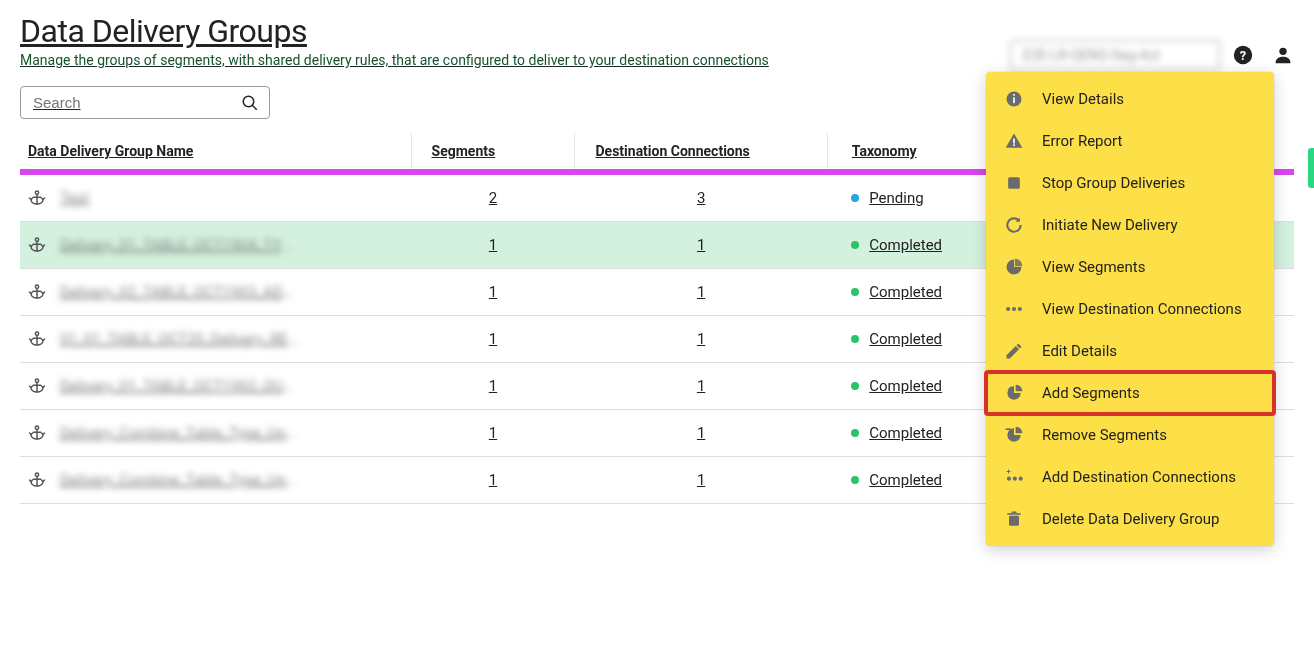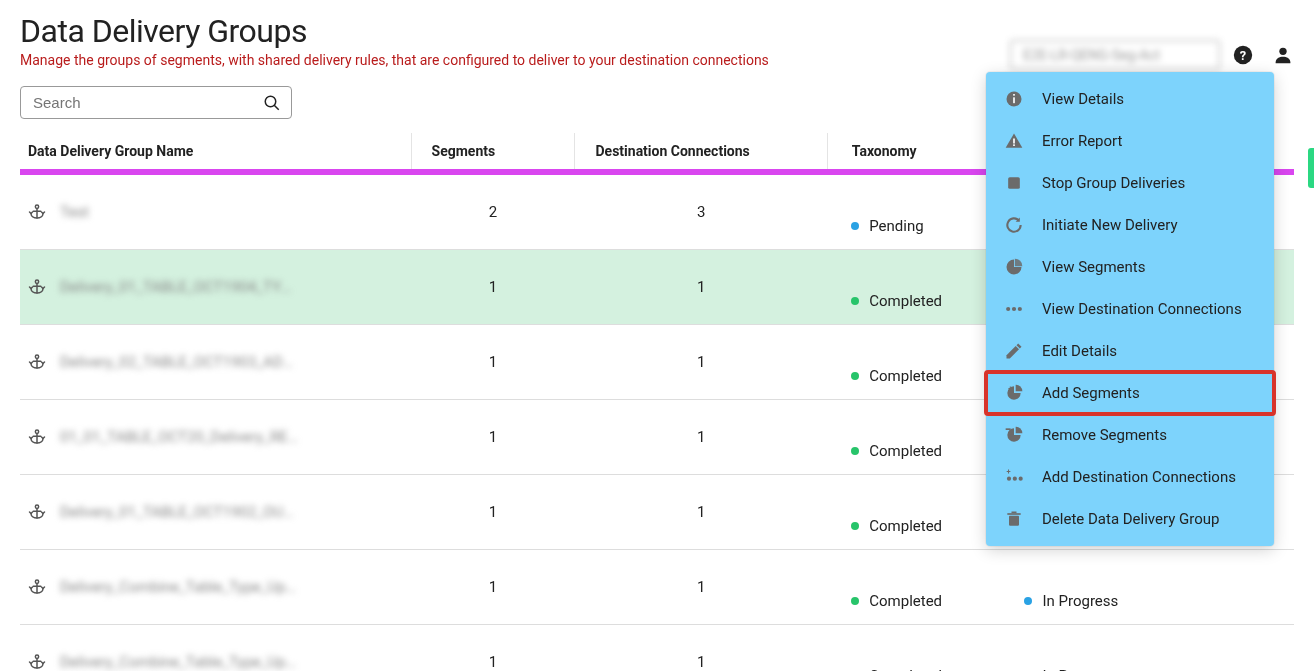--- a/index.html
+++ b/index.html
@@ -3,41 +3,41 @@
 <meta charset="utf-8">
 <style>
   * { box-sizing: border-box; }
   html, body {
     margin: 0;
     padding: 0;
     font-family: -apple-system, BlinkMacSystemFont, "Segoe UI", Roboto, Helvetica, Arial, sans-serif;
     color: #222;
     background:#fff;
   }
-  .page { width:1314px; height:671px; position:relative; overflow:hidden; }
+  .page { width:1314px; height:671px; position:relative; overflow:hidden;text-decoration:underline; }
 
   
   .header { padding:12px 20px 0 20px; }
   .title { font-size:32px; font-weight:400; letter-spacing:-0.5px; }
-  .subtitle { font-size:14px; color:#b91c1c; margin-top:2px; }
+  .subtitle { font-size:14px; color:#14532d; margin-top:2px; }
 
   
   .top-controls { position:absolute; top:40px; right:20px; display:flex; align-items:center; gap:18px; }
   .account-select {
     border:1px solid #999; border-radius:3px; padding:6px 28px 6px 12px;
     font-size:14px; min-width:210px; position:relative; color:#999; filter:blur(3px);
     background:#fff;
   }
   .icon-btn { width:22px; height:22px; display:flex; align-items:center; justify-content:center; color:#222; }
 
   
   .search-row { padding:18px 20px 0 20px; }
   .search-box {
     display:flex; align-items:center; justify-content:space-between;
-    width:272px; border:1px solid #999; border-radius:4px; padding:6px 10px;
+    width:250px; border:1px solid #999; border-radius:4px; padding:6px 10px;
   }
   .search-box input {
     border:none; outline:none; font-size:15px; width:200px; color:#666;
   }
 
   
   .table-area { padding:14px 20px 0 20px; }
   table { width:100%; border-collapse:collapse; table-layout:fixed; }
   thead th {
     font-size:14px; font-weight:700; text-align:left; padding:10px 8px;
@@ -54,33 +54,33 @@
   .col-tax  { width:150px;padding-left:24px; }
   .col-match{ width:140px; }
   .col-del  { width:80px; }
   thead .col-seg, thead .col-dest { text-align:left; padding-left:20px;}
   tbody .col-seg, tbody .col-dest { text-align:center; }
 
   .name-cell { display:flex; align-items:center; gap:14px; }
   .anchor-icon { width:18px; height:18px; color:#555; flex-shrink:0; }
   .blurred { filter:blur(3px); color:#888; white-space:nowrap; overflow:hidden; text-overflow:ellipsis; max-width:240px;}
 
-  .status { display:flex; align-items:center; gap:10px;margin-top:28px; }
+  .status { display:flex; align-items:center; gap:10px; }
   .dot { width:8px; height:8px; border-radius:50%; flex-shrink:0;}
   .dot.green { background:#27c46a; }
   .dot.blue  { background:#2aa2e4; }
   .dot.amber { background:#f2b90f; }
 
   
   .edge-stripe { position:absolute; right:0; top:148px; width:6px; height:40px; background:#2bd882; border-radius:3px 0 0 3px; }
 
   
   .menu {
     position:absolute; top:72px; right:40px; width:288px;
-    background:#7dd3fc; border-radius:4px;
+    background:#fde047; border-radius:4px;
     box-shadow:0 4px 16px rgba(0,0,0,0.18), 0 0 0 1px rgba(0,0,0,0.04);
     padding:6px 0;
     z-index:10;
   }
   .menu-item {
     display:flex; align-items:center; gap:18px;
     padding:11px 18px; font-size:15px; color:#222; cursor:pointer;
   }
   .menu-item .micon { width:20px; height:20px; color:#6b6b6b; display:flex; align-items:center; justify-content:center; flex-shrink:0;}
   .menu-item.highlighted { outline:4px solid #d8332a; outline-offset:-2px; border-radius:2px; }

